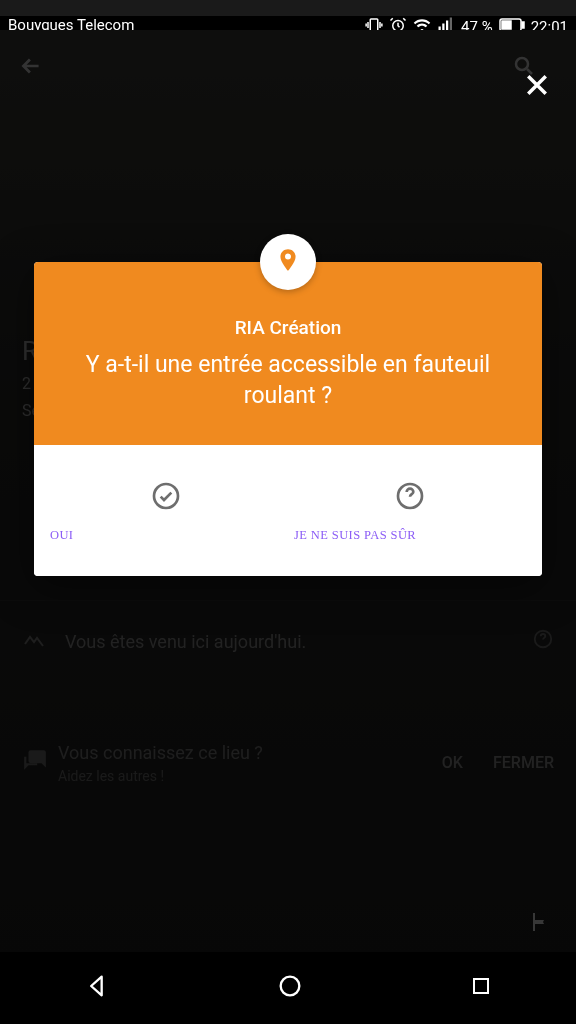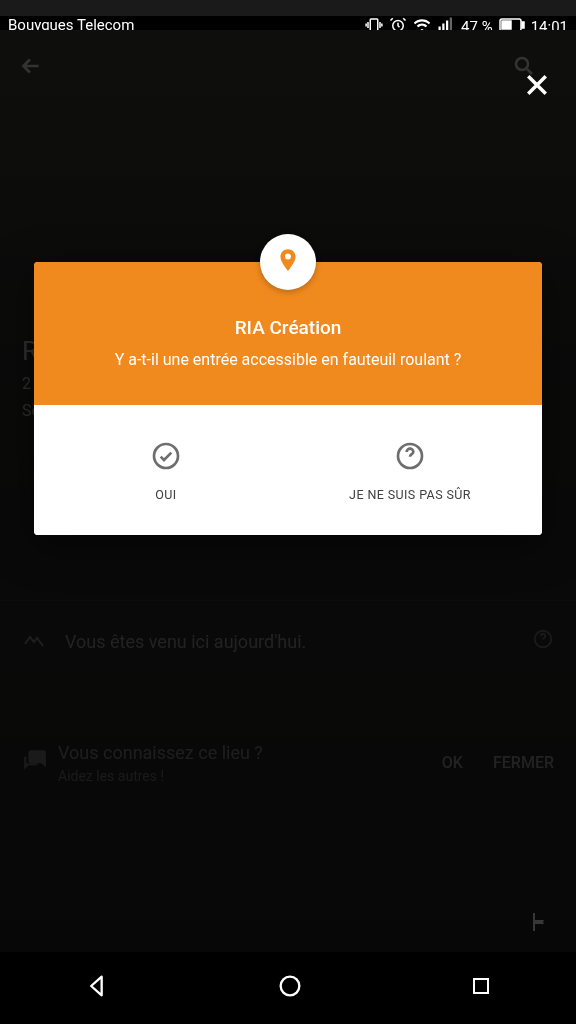--- a/index.html
+++ b/index.html
@@ -51,25 +51,25 @@
     width: 56px; height: 56px; border-radius: 50%; background: #fff;
     display: flex; align-items: center; justify-content: center;
     box-shadow: 0 2px 6px rgba(0,0,0,.25);
   }
   .modal-header {
     background: #f08a1f; color: #fff; text-align: center;
     padding: 54px 41px 34px; border-radius: 4px 4px 0 0;
   }
   .place-name { font-size: 19px; font-weight: 500; margin-bottom: 10px; }
   .place-addr { font-size: 16px; opacity: 0.9; margin-bottom: 28px; }
-  .question { font-size: 16px; line-height: 1.35; font-weight: 400; }
+  .question { font-size: 23px; line-height: 1.35; font-weight: 400; }
   .modal-body {
     display: flex; padding: 30px 10px 28px; background: #fff; border-radius: 0 0 4px 4px;
   }
-  .ans { flex: 1; text-align: center; color: #404040; cursor: pointer; padding: 4px 6px; }
+  .ans { flex: 1; text-align: left; color: #8b5cf6; cursor: pointer; padding: 4px 6px; font-family: Liberation Serif, serif; }
   .ans-icon { width: 34px; height: 34px; margin: 0 auto 14px; display: flex; align-items: center; justify-content: center; }
   .ans-label { font-size: 12.5px; letter-spacing: 0.4px; line-height: 1.35; }
 
   
   .dim-overlay {
     position: absolute; top: 30px; left: 0; right: 0; bottom: 72px;
     background: rgba(0,0,0,0.55); z-index: 40;
   }
   
   .close-x {
@@ -116,21 +116,21 @@
         </svg>
     </span>
     <span>47 %</span>
     <span>
       <svg width="26" height="14" viewBox="0 0 26 14" fill="none" stroke="#fff" stroke-width="1.5">
           <rect x="1" y="1" width="21" height="12" rx="2"></rect>
           <rect x="23" y="4" width="2" height="6" fill="#fff"></rect>
           <rect x="3" y="3" width="9" height="8" fill="#fff"></rect>
         </svg>
     </span>
-    <span>14:01</span>
+    <span>22:01</span>
   </div>
 </div>
 
 <div class="bg-page">
   <div class="bg-topbar">
     <span class="bg-back">
       <svg width="26" height="26" viewBox="0 0 24 24" fill="none" stroke="#cfcfcf" stroke-width="2.5">
           <path d="M19 12H5M11 18l-6-6 6-6"></path>
         </svg>
     </span>

